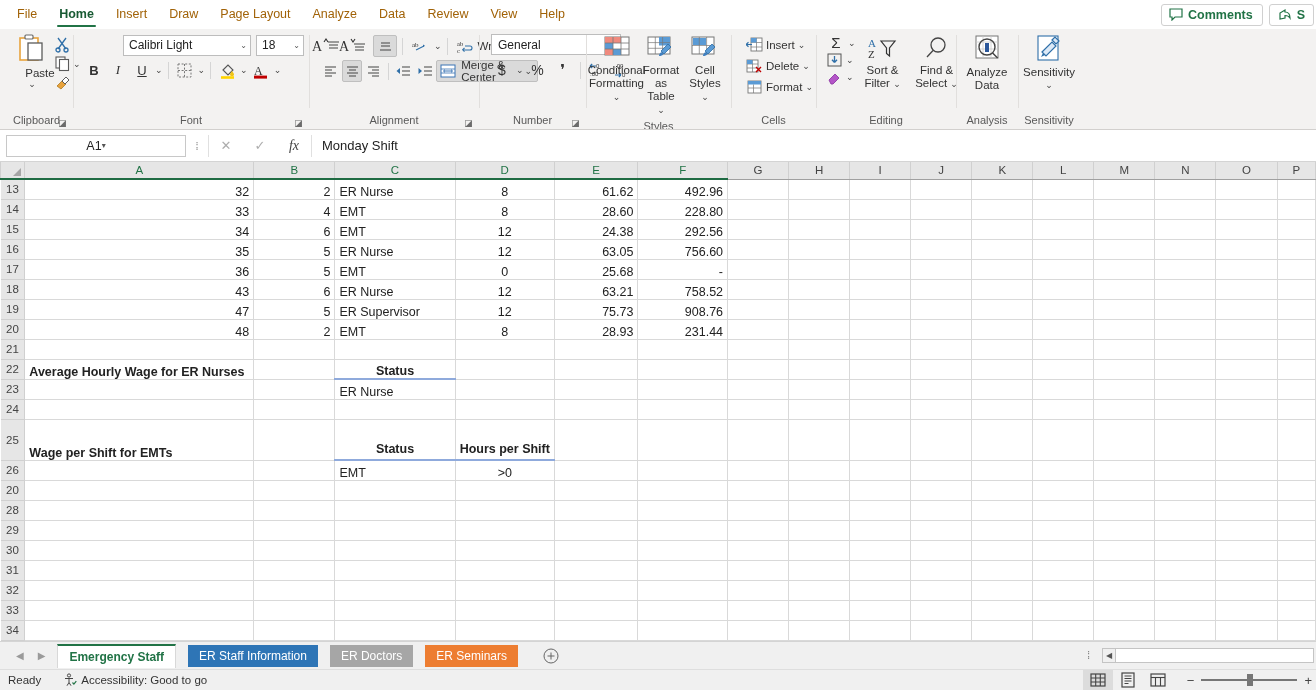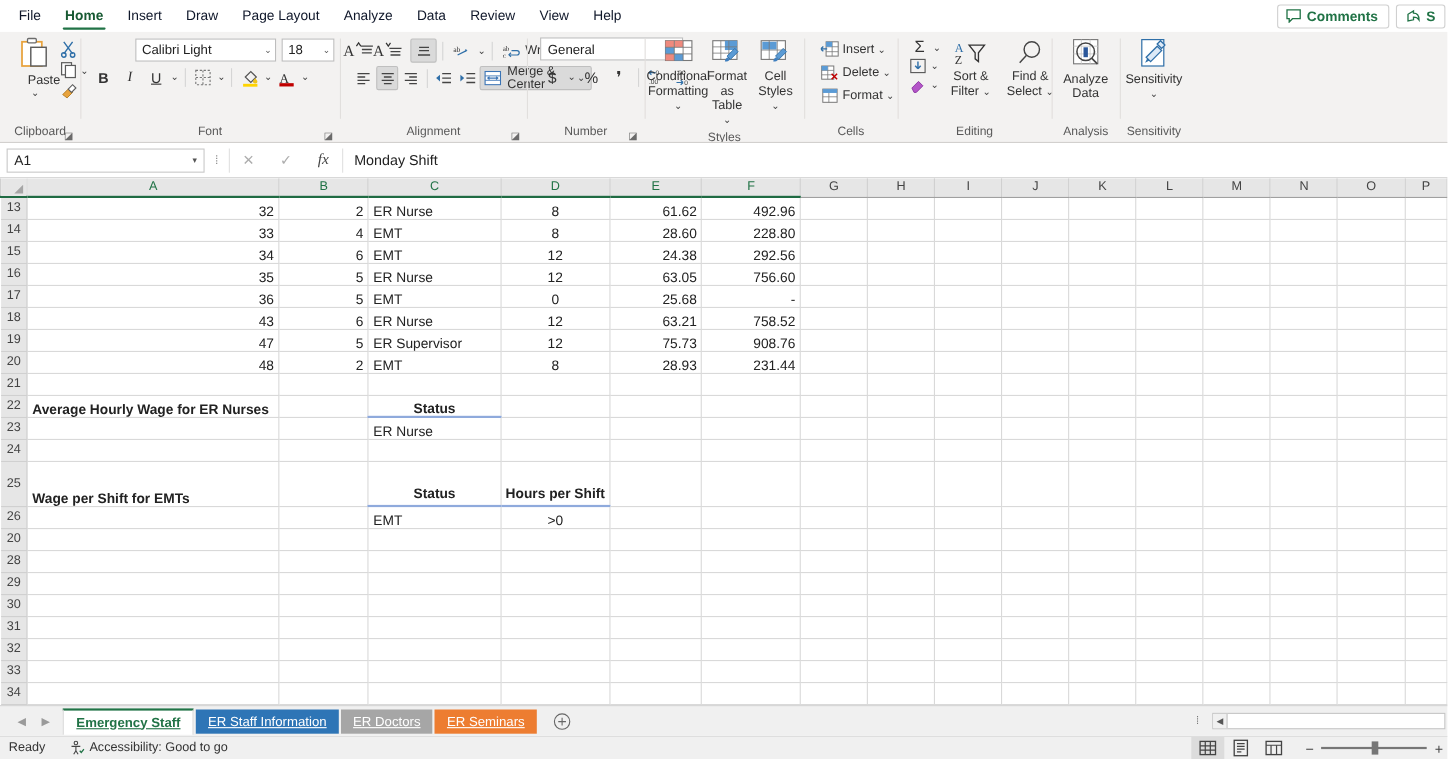--- a/index.html
+++ b/index.html
@@ -12,21 +12,21 @@
     -webkit-font-smoothing: antialiased;
   }
   .app { width: 1316px; height: 690px; position: relative; display: flex; flex-direction: column; }
 
   
   .tabbar {
     height: 29px; background: #ffffff; display: flex; align-items: center;
     padding-left: 6px; position: relative; flex: 0 0 29px;
   }
   .tab {
-    font-size: 12.5px; color: #0f172a; padding: 0 11px; height: 29px;
+    font-size: 12.5px; color: #a16207; padding: 0 11px; height: 29px;
     line-height: 29px; cursor: default; white-space: nowrap; position: relative;
   }
   .tab.active { color: #185a33; font-weight: bold; }
   .tab.active::after {
     content: ""; position: absolute; left: 9px; right: 9px; bottom: 2px;
     height: 2.5px; background: #217346; border-radius: 1px;
   }
   .tabbar-right { margin-left: auto; display: flex; align-items: center; gap: 0px; padding-right: 2px; }
   .comments-btn {
     display: flex; align-items: center; gap: 5px; border: 1px solid #d0d0d0;
@@ -134,21 +134,21 @@
   .g-ana { width: 62px; }
   .g-sens { width: 62px; }
 
   
   .fbar {
     flex: 0 0 32px; display: flex; align-items: center; background: #ffffff;
     padding: 0 4px 0 6px; border-bottom: 1px solid #d4d4d4;
   }
   .namebox {
     width: 180px; height: 22px; border: 1px solid #c8c8c8; background:#fff;
-    display:flex; align-items:center; justify-content:space-between; padding: 0 6px;
+    display:flex; align-items:center; justify-content:center; padding: 0 6px;
     font-size: 12.5px; color: #222;
   }
   .fbar-dots { width: 22px; text-align:center; color:#8a8a8a; font-size:11px; letter-spacing:0; }
   .fbar-btns { display:flex; align-items:center; gap:0px; border-left:1px solid #e0e0e0; }
   .fb-ico { width:34px; height:22px; display:flex; align-items:center; justify-content:center; font-size:13px; color:#adadad; }
   .fb-fx { color:#444; font-style: italic; font-family:"Liberation Serif", serif; font-size:14px; }
   .fedit {
     flex:1; height:22px; border-left:1px solid #e0e0e0; display:flex; align-items:center;
     padding-left:10px; font-size:13px; color:#222;
   }
@@ -187,21 +187,21 @@
   .mid { vertical-align: middle; }
 
   
   .sheetbar {
     flex: 0 0 28px; display:flex; align-items:center; background:#f0f0f0;
     border-top:1px solid #d4d4d4; padding-left:6px; position:relative;
   }
   .navarrows { display:flex; gap:14px; padding: 0 12px 0 10px; color:#9a9a9a; font-size:10px; }
   .stab {
     height: 22px; display:flex; align-items:center; padding: 0 11px; font-size:12px;
-    margin-right: 2px; white-space:nowrap; color:#fff;text-decoration:underline;
+    margin-right: 12px; white-space:nowrap; color:#fff;
   }
   .stab.active {
     background:#fff; color:#217346; font-weight:bold; border-top: 2px solid #217346;
     border-left:1px solid #d8d8d8; border-right:1px solid #d8d8d8; height:24px;
   }
   .addsheet { margin-left: 12px; color:#666; font-size:15px; width:18px;height:18px;
     display:flex;align-items:center;justify-content:center; }
   .sheetbar-right { margin-left:auto; display:flex; align-items:center; padding-right:2px; }
   .vdots { color:#777; font-size:10px; padding: 0 12px; letter-spacing:0; line-height:8px;}
   .hscroll {

